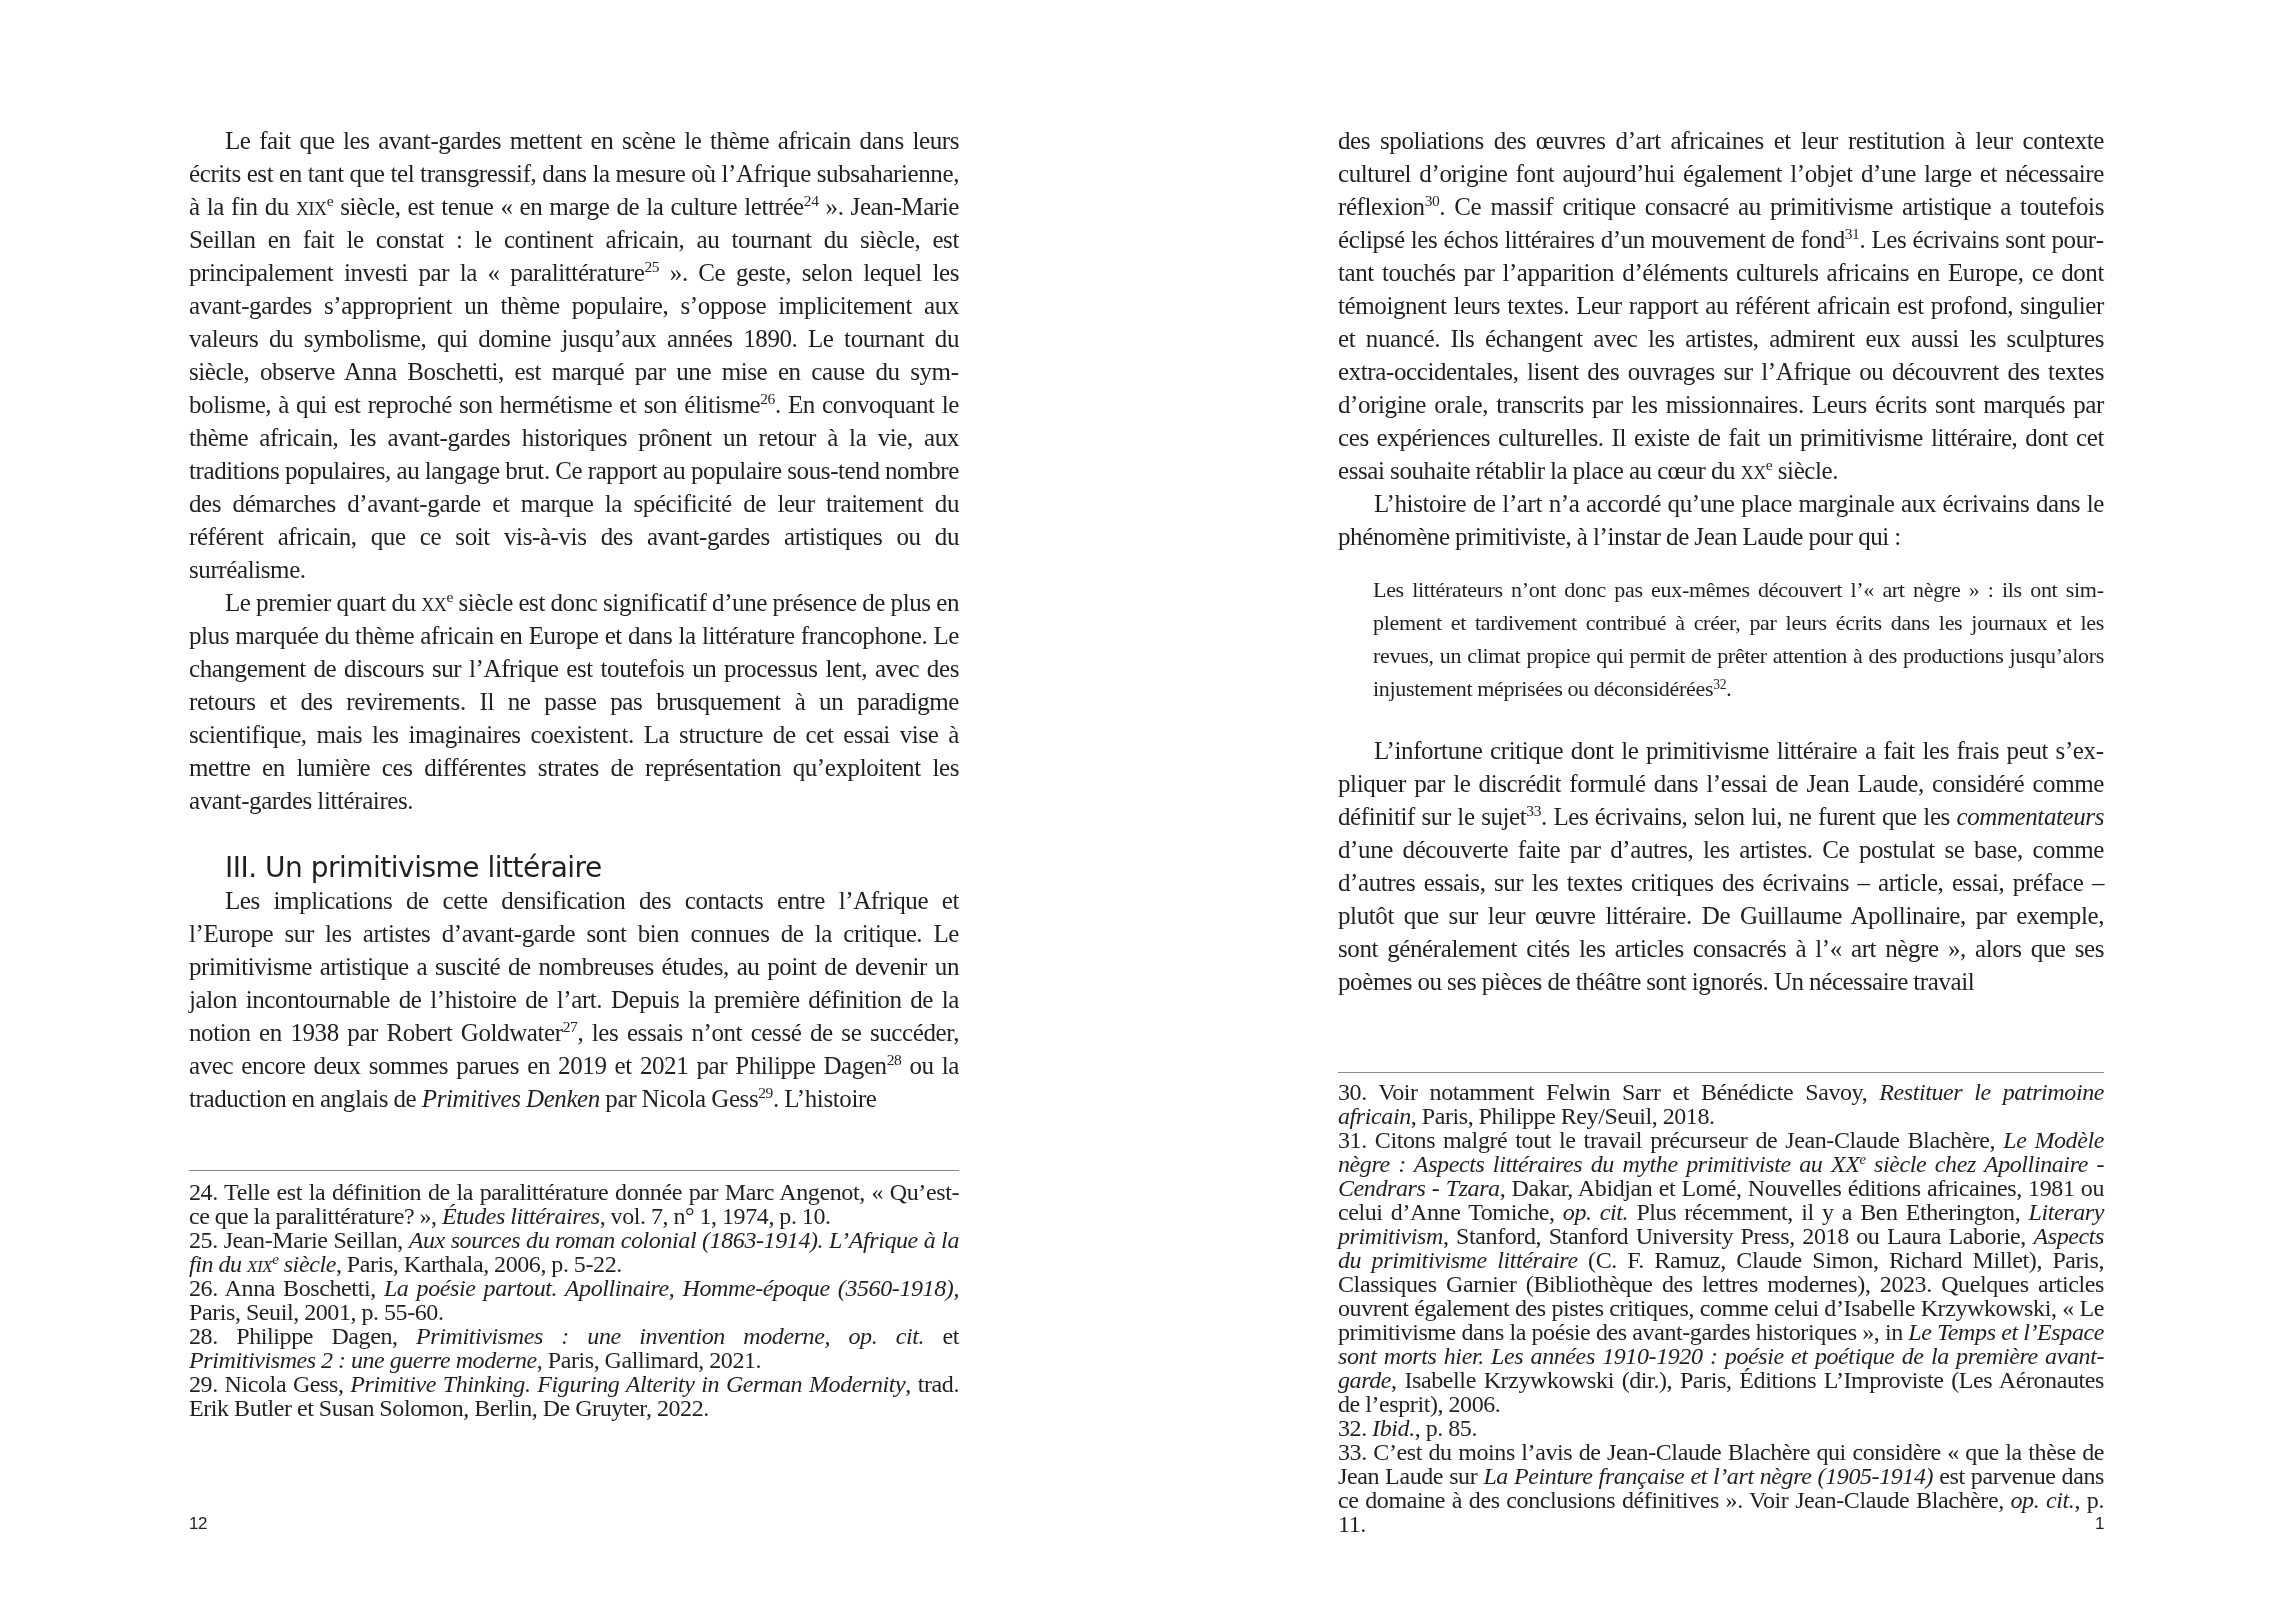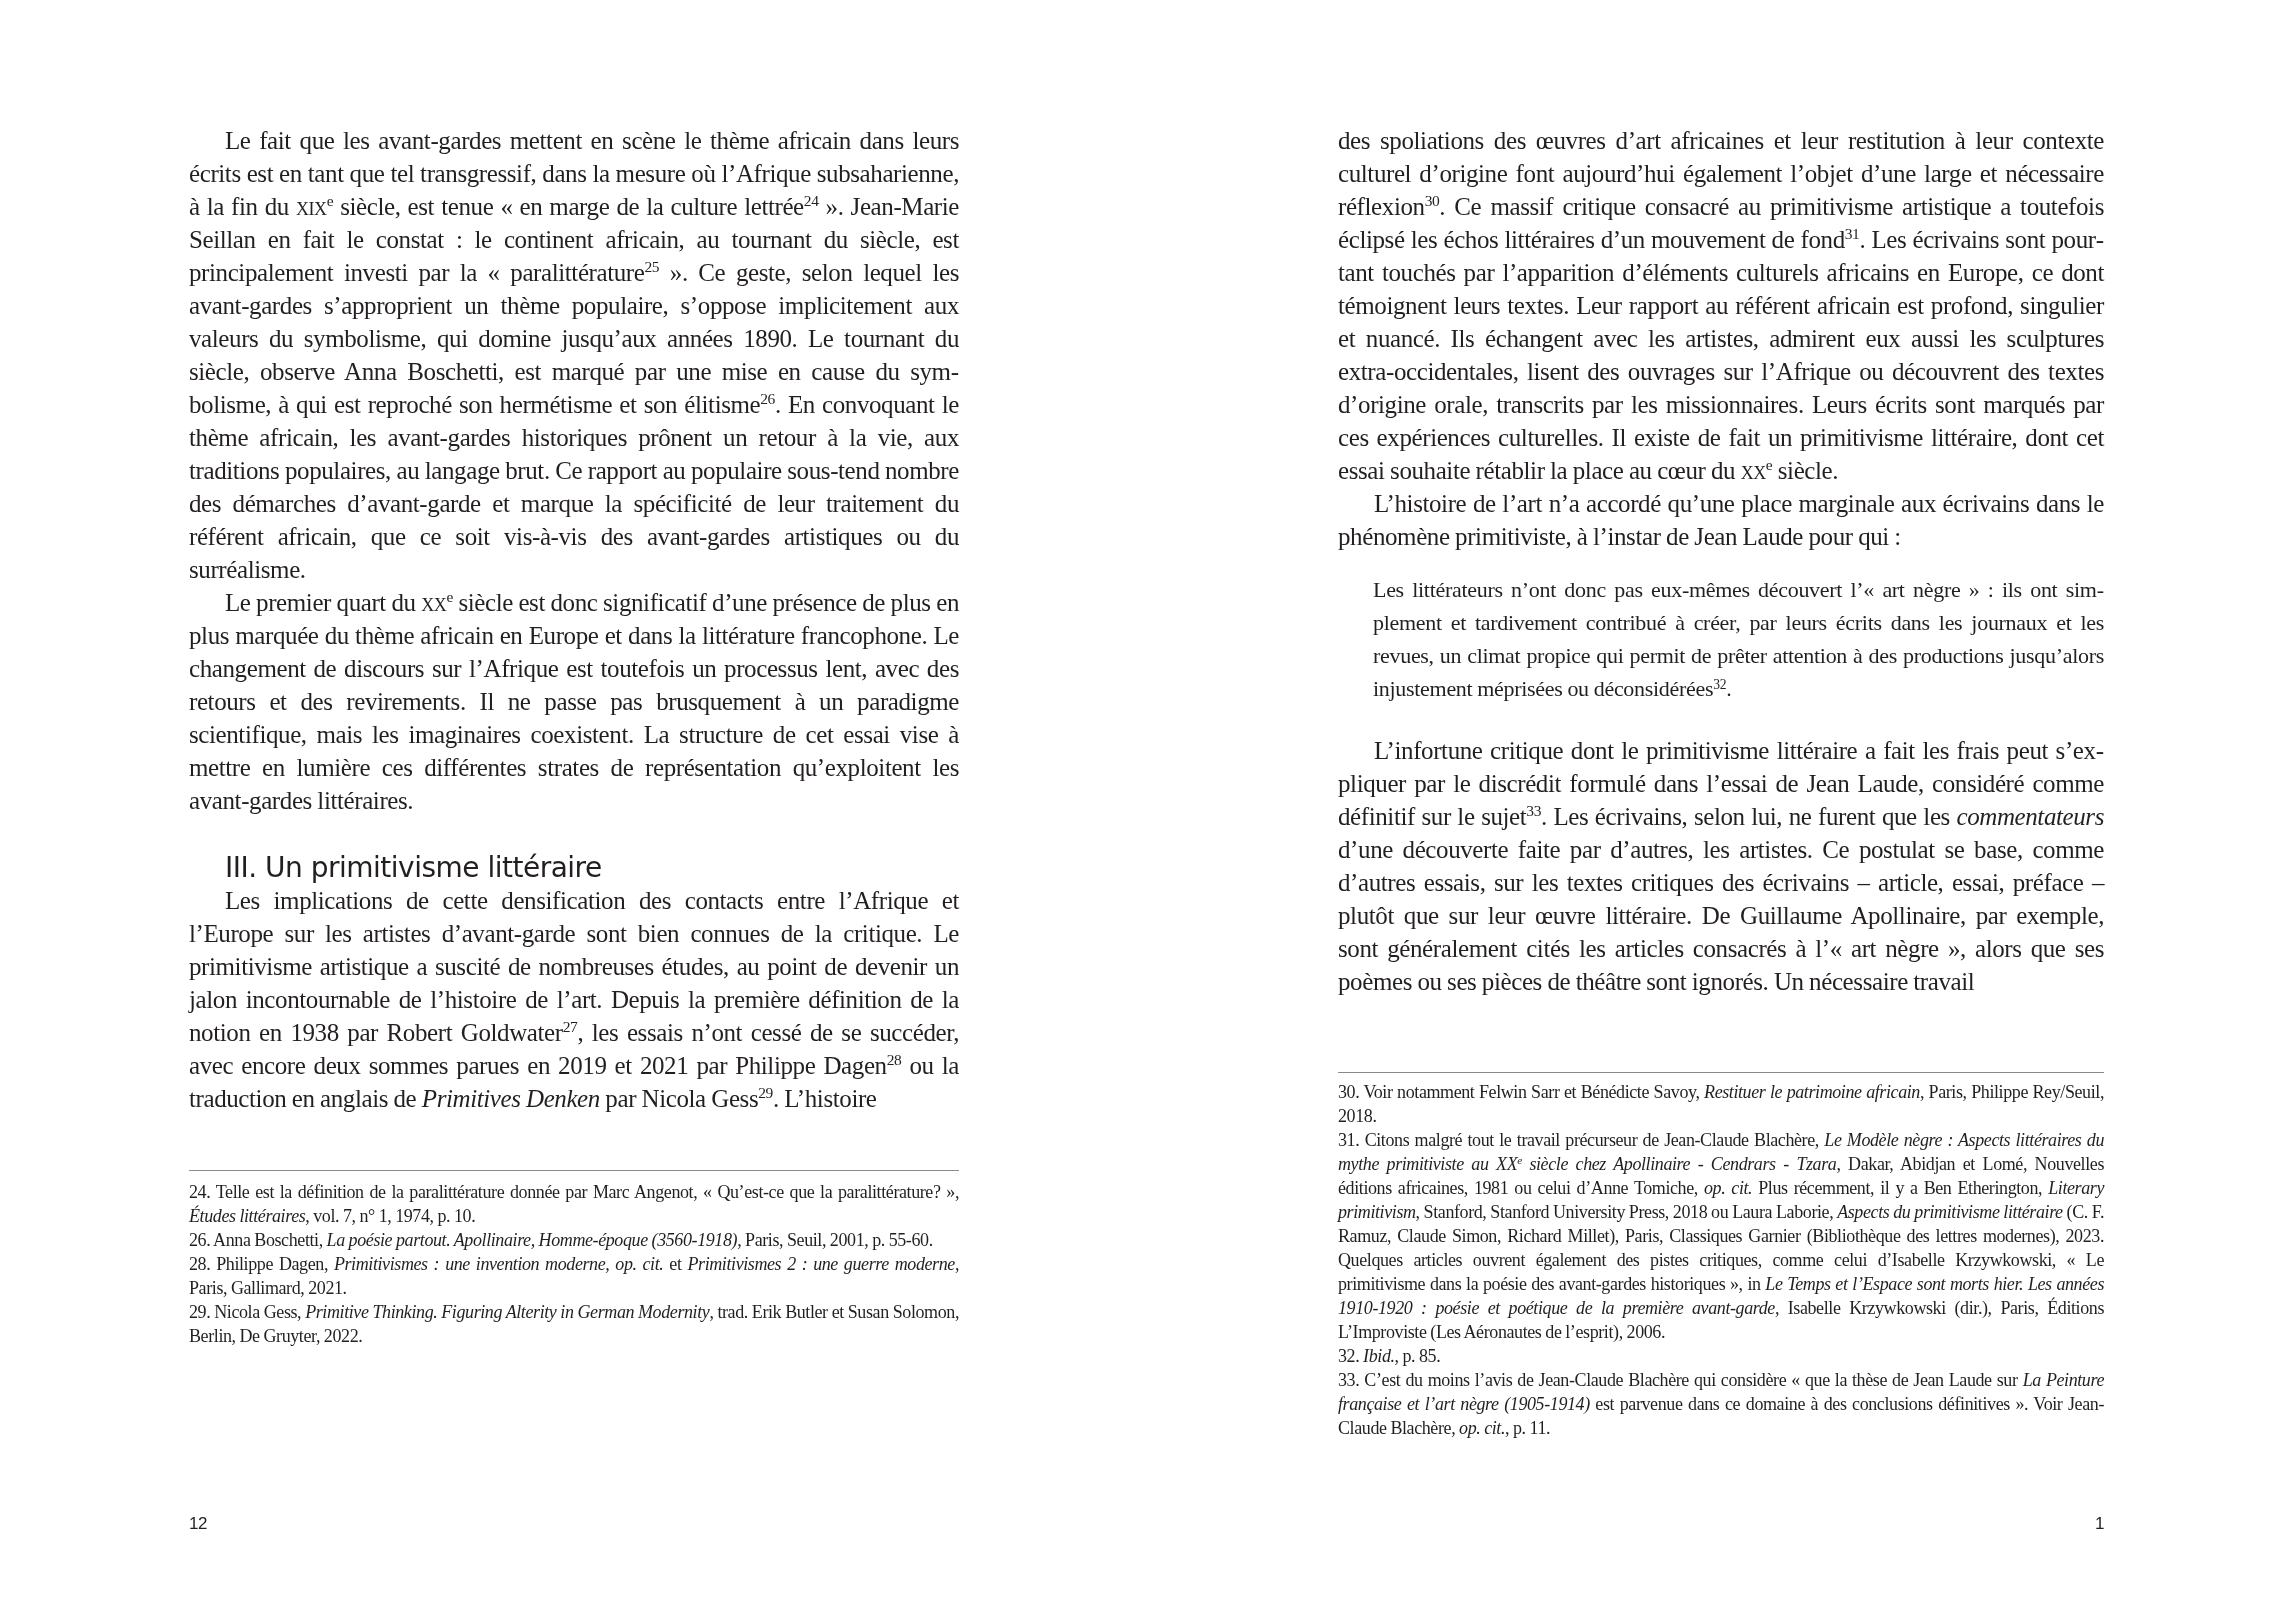--- a/index.html
+++ b/index.html
@@ -24,21 +24,21 @@
   }
   .quote p { margin: 0; }
   .heading {
     font-family: "DejaVu Sans", "Liberation Sans", sans-serif;
     font-size: 28px; font-weight: normal; letter-spacing: -0.5px; margin: 0;
     line-height: 33px;
   }
   .rule { position: absolute; height: 0; border-top: 1.3px solid #8a8a8a; }
   .footnotes {
     font-family: "Liberation Serif", "DejaVu Serif", serif;
-    font-size: 18px; line-height: 24px; text-align: justify;
+    font-size: 24px; line-height: 24px; text-align: justify;
     letter-spacing: -0.4px; word-spacing: -0.3px;
   }
   .footnotes p { margin: 0; }
   .page-number {
     position: absolute; top: 1514px;
     font-family: "Liberation Sans", "DejaVu Sans", sans-serif; font-size: 17px; letter-spacing: -0.4px; text-align: right;
   }
   sup { font-size: 0.62em; line-height: 0; vertical-align: 0.55em; }
   .sc { font-variant: small-caps; }
   i { font-style: italic; margin-top: 29px; }
@@ -57,20 +57,21 @@
   </div>
 
   <div class="block left-col body-text" style="top:884px;">
       <p><span>Les implications de cette densification des contacts entre l’Afrique et l’Europe sur les artistes d’avant-garde sont bien connues de la critique. Le primitivisme artistique a suscité de nombreuses études, au point de devenir un jalon incontournable de l’histoire de l’art. Depuis la première définition de la notion en 1938 par Robert Goldwater</span><sup>27</sup><span>, les essais n’ont cessé de se succéder, avec encore deux sommes parues en 2019 et 2021 par Philippe Dagen</span><sup>28</sup><span> ou la traduction en anglais de </span><i>Primitives Denken</i><span> par Nicola Gess</span><sup>29</sup><span>. L’histoire</span></p>
     </div>
 
   <div class="rule" style="left:189px; width:770px; top:1170px;"></div>
 
   <div class="block left-col footnotes" style="top:1180px;">
       <p><span>24. Telle est la définition de la paralittérature donnée par Marc Angenot, « Qu’est-ce que la paralittérature? », </span><i>Études littéraires</i><span>, vol. 7, n° 1, 1974, p. 10.</span></p>
+      <p><span>25. Jean-Marie Seillan, </span><i>Aux sources du roman colonial (1863-1914). L’Afrique à la fin du </i><i class="sc">xix</i><sup style="font-style: italic;">e</sup><i> siècle</i><span>, Paris, Karthala, 2006, p. 5-22.</span></p>
       <p><span>26. Anna Boschetti, </span><i>La poésie partout. Apollinaire, Homme-époque (3560-1918)</i><span>, Paris, Seuil, 2001, p. 55-60.</span></p>
       <p><span>28. Philippe Dagen, </span><i>Primitivismes : une invention moderne, op. cit.</i><span> et </span><i>Primitivismes 2 : une guerre moderne</i><span>, Paris, Gallimard, 2021.</span></p>
       <p><span>29. Nicola Gess, </span><i>Primitive Thinking. Figuring Alterity in German Modernity</i><span>, trad. Erik Butler et Susan Solomon, Berlin, De Gruyter, 2022.</span></p>
     </div>
 
   <div class="page-number" style="left:189px;">12</div>
 </div>
 
 <div class="page page-right">
   <div class="block right-col body-text" style="top:124px;">

